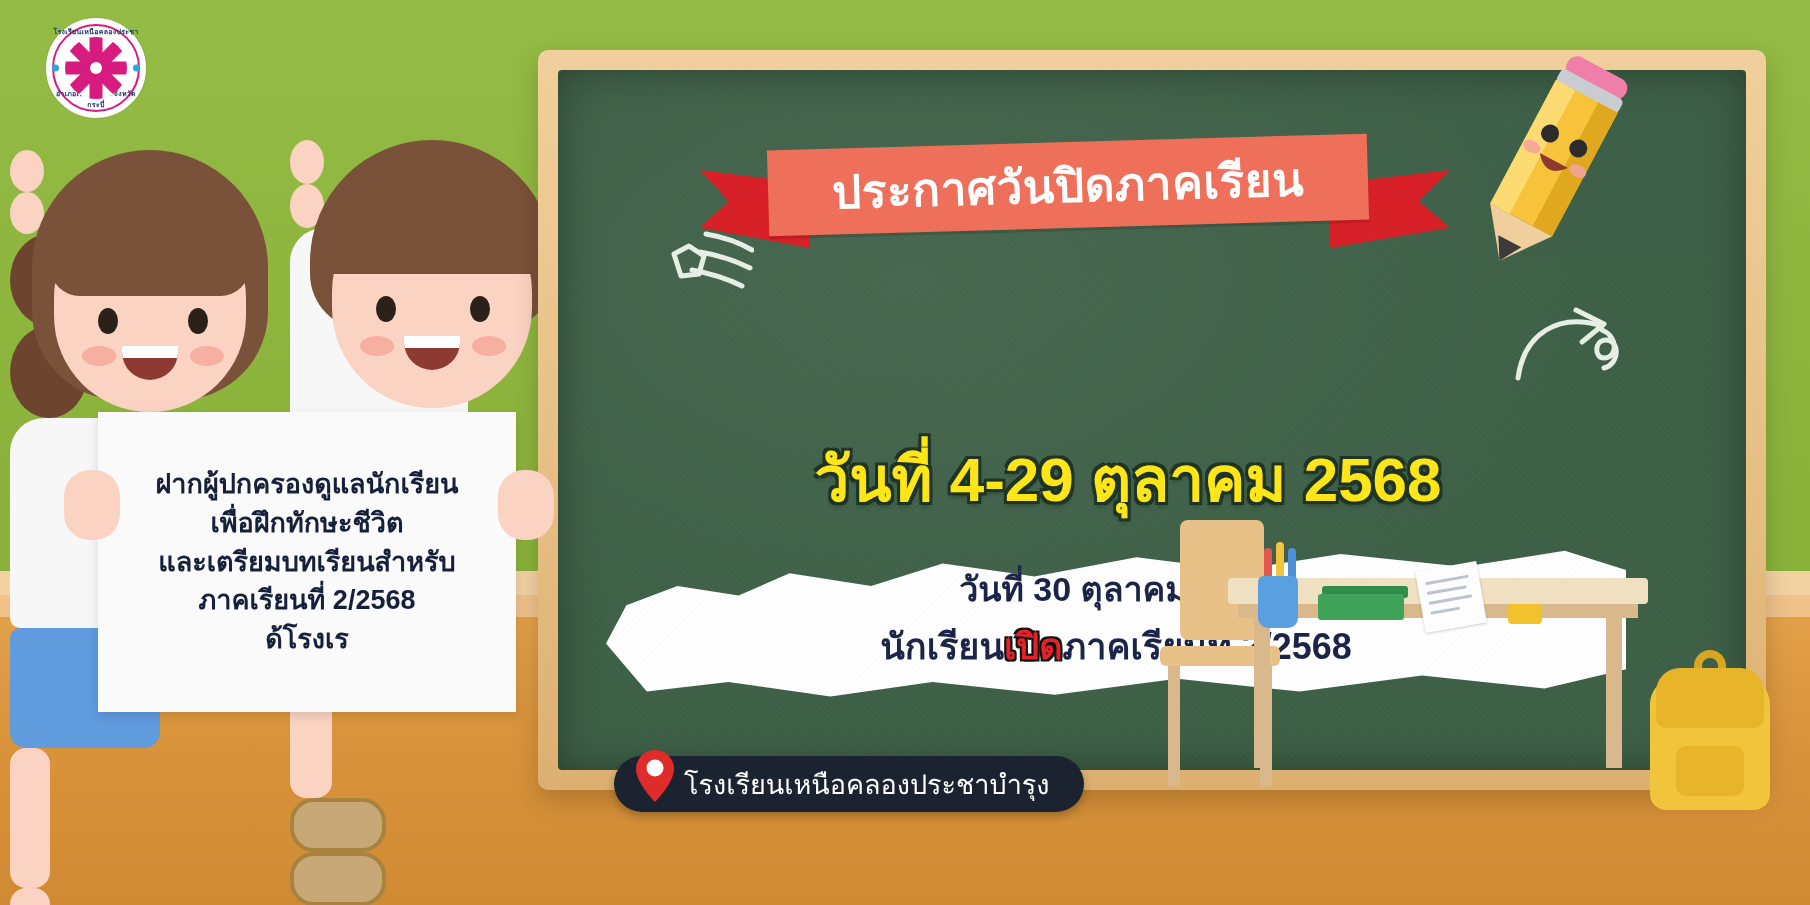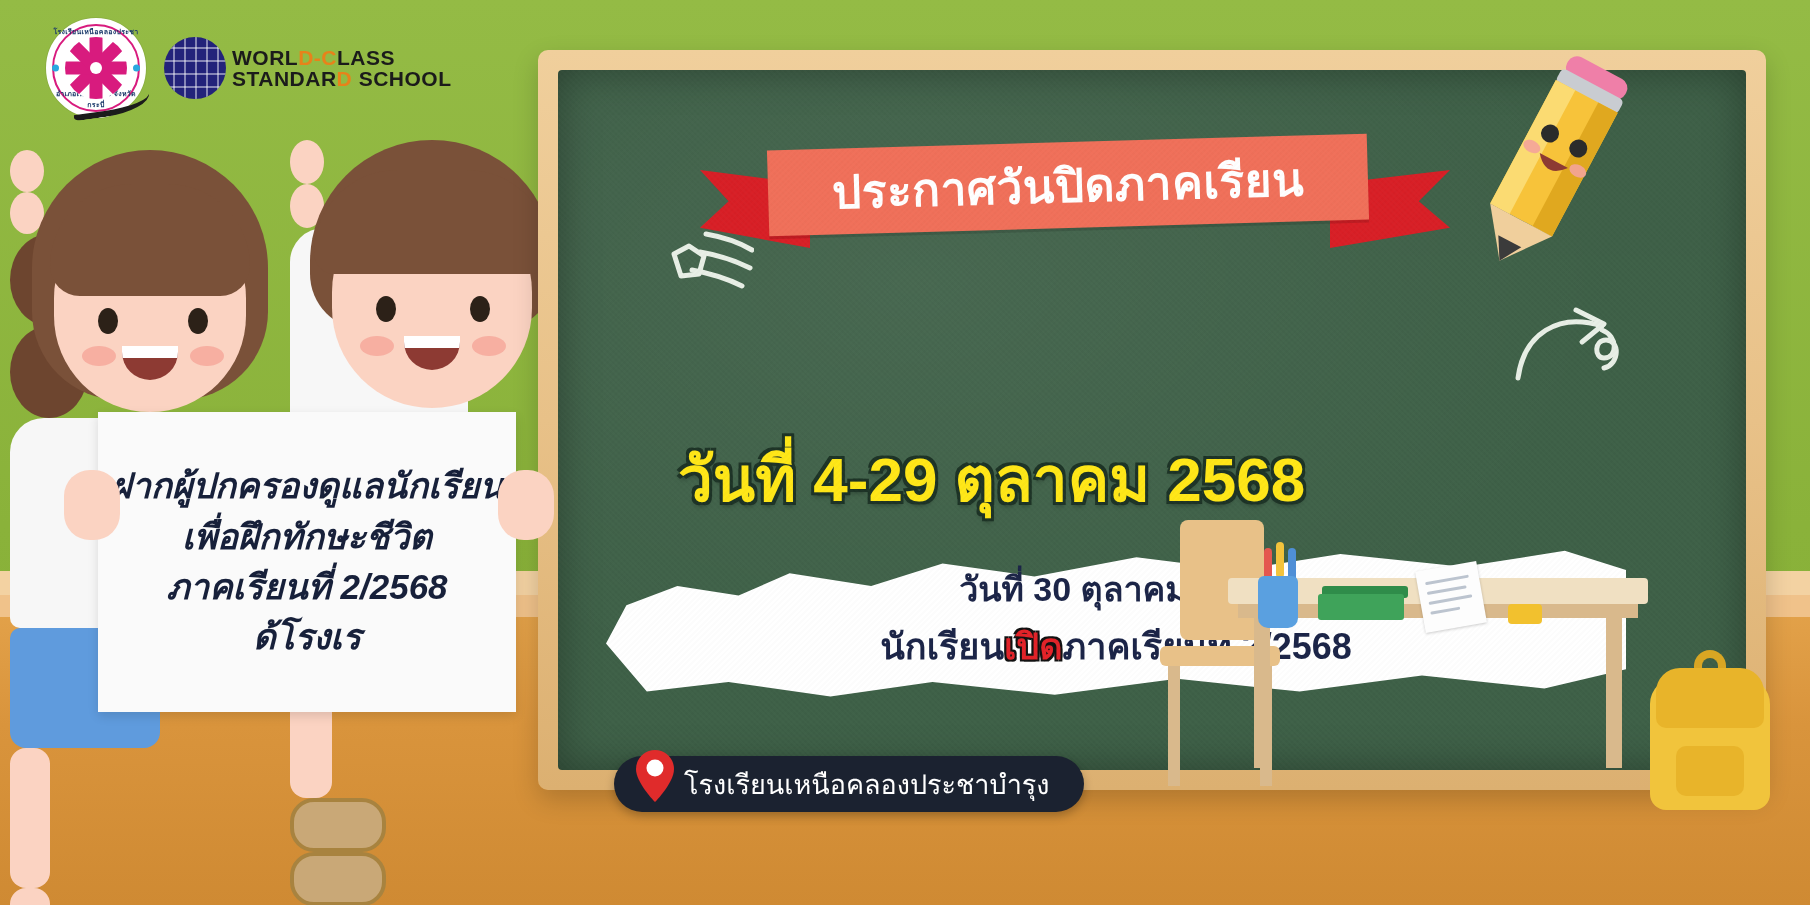--- a/index.html
+++ b/index.html
@@ -136,22 +136,22 @@
   .boy .shoe-r { left: 152px; top: 646px; width: 96px; height: 54px; background:#c9a877; border-radius: 24px; border:4px solid #a8833f;}
 
   
   .sign {
     position: absolute; left: 98px; top: 412px; width: 418px; height: 300px;
     background: #fafafa; box-shadow: 0 4px 10px rgba(0,0,0,.12);
     display: flex; flex-direction: column; align-items: center; justify-content: center;
     padding: 14px 10px; z-index: 6;
   }
   .sign .line {
-    font-size: 35px; font-weight: bold; color: #17203a; line-height: 1.44;
-    text-align: center; white-space: nowrap; font-style: italic;
+    font-size: 27px; font-weight: bold; color: #17203a; line-height: 1.44;
+    text-align: center; white-space: nowrap;
   }
   .sign .hl { color: #c6242a; border-bottom: 3px solid #c6242a; padding-bottom: 1px; }
   .hand-l { position:absolute; left:64px; top:470px; width:56px; height:70px; border-radius:26px; background:#fbd3c2; z-index:7; }
   .hand-r { position:absolute; left:498px; top:470px; width:56px; height:70px; border-radius:26px; background:#fbd3c2; z-index:7; }
 
   
   .board-frame {
     position: absolute; left: 538px; top: 50px; width: 1228px; height: 740px;
     background: linear-gradient(180deg,#f0cf9c 0%, #e8c188 50%, #dcb071 100%);
     border-radius: 10px; padding: 20px;
@@ -208,21 +208,21 @@
   
   .headline {
     position:absolute; left:140px; top:272px; width:860px; text-align:center;
     font-size: 58px; font-weight: bold; color:#ffffff; white-space:nowrap;
     text-shadow:
       -3px -3px 0 #1d3326, 3px -3px 0 #1d3326, -3px 3px 0 #1d3326, 3px 3px 0 #1d3326,
       0 4px 5px rgba(0,0,0,.35);
   }
   .headline .red { color:#d62f36; }
   .dateline {
-    position:absolute; left:120px; top:360px; width:900px; text-align:left;
+    position:absolute; left:120px; top:360px; width:900px; text-align:center;
     font-size: 62px; font-weight: bold; color:#ffe717; white-space:nowrap;
     text-shadow:
       -3px -3px 0 #1d3326, 3px -3px 0 #1d3326, -3px 3px 0 #1d3326, 3px 3px 0 #1d3326,
       0 4px 5px rgba(0,0,0,.35);
   }
 
   
   .brush {
     position:absolute; left:48px; top:468px; width:1020px; height:160px;
     background:#ffffff;
@@ -300,33 +300,20 @@
       <div class="dot r"></div>
       <div class="inner">
         <i></i>
           <i></i>
           <i></i>
           <i></i>
         <div class="hub"></div>
       </div>
     </div>
 
-    <div class="wcs">
-      <div class="globe"></div>
-      <div class="swoosh"></div>
-      <div class="wcs-text">
-        <div class="wcs-l1">
-          <span class="c-dark">WORL</span><span class="c-orange">D</span><span class="c-orange">-C</span><span class="c-dark">LASS</span>
-        </div>
-        <div class="wcs-l2">
-          <span class="c-dark">STANDAR</span><span class="c-orange">D</span>
-          <span class="c-dark">SCHOOL</span>
-        </div>
-      </div>
-    </div>
   </div>
 
   <div class="kid girl">
     <div class="hair hair-main"></div>
     <div class="head head-f"></div>
     <div class="hair bang"></div>
     <div class="ear-l"></div>
       <div class="ear-r"></div>
     <div class="bun-l"></div>
       <div class="bun-r"></div>
@@ -357,20 +344,21 @@
     <div class="shorts"></div>
     <div class="leg-l"></div>
       <div class="leg-r"></div>
     <div class="shoe-l"></div>
       <div class="shoe-r"></div>
   </div>
 
   <div class="sign">
     <div class="line">ฝากผู้ปกครองดูแลนักเรียน</div>
     <div class="line">เพื่อฝึกทักษะชีวิต</div>
+    <div class="line">และเตรียมบทเรียนสำหรับ</div>
     <div class="line">ภาคเรียนที่  2/2568</div>
     <div class="line">ด้โรงเร</div>
   </div>
   <div class="hand-l"></div>
   <div class="hand-r"></div>
 
   <div class="board-frame">
     <div class="board">
 
       <svg class="star-doodle" viewBox="0 0 120 110">

